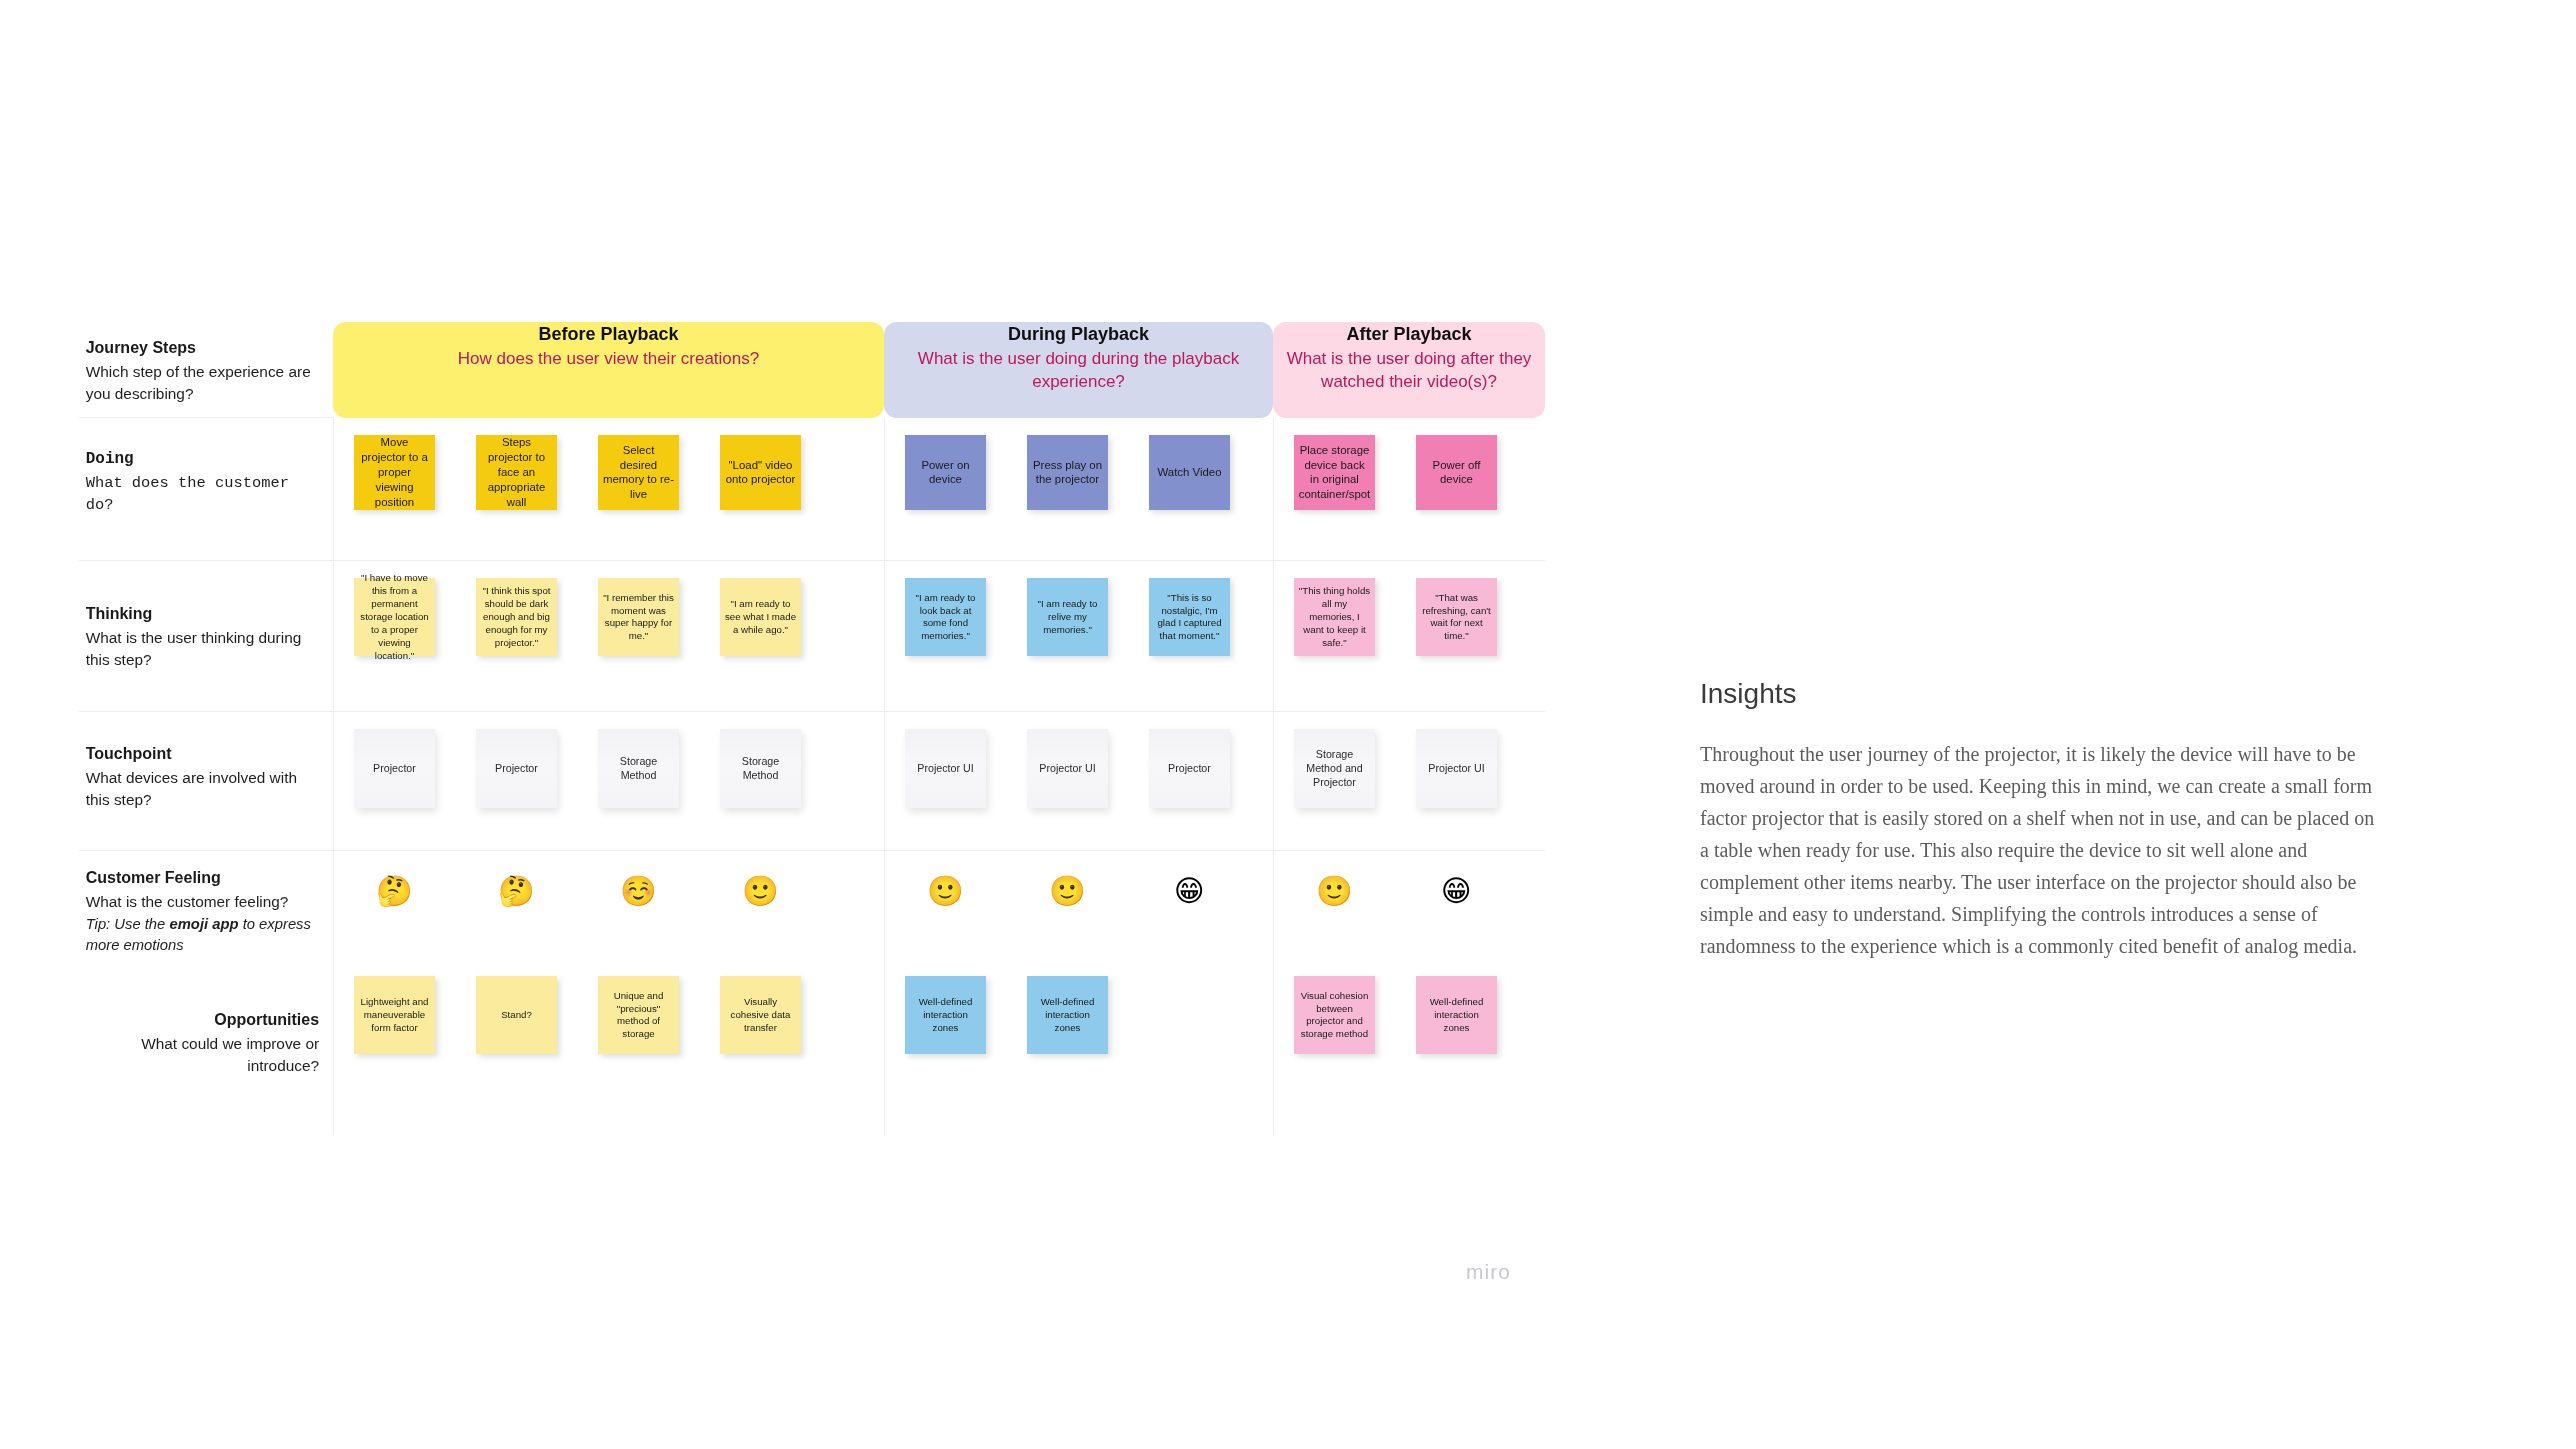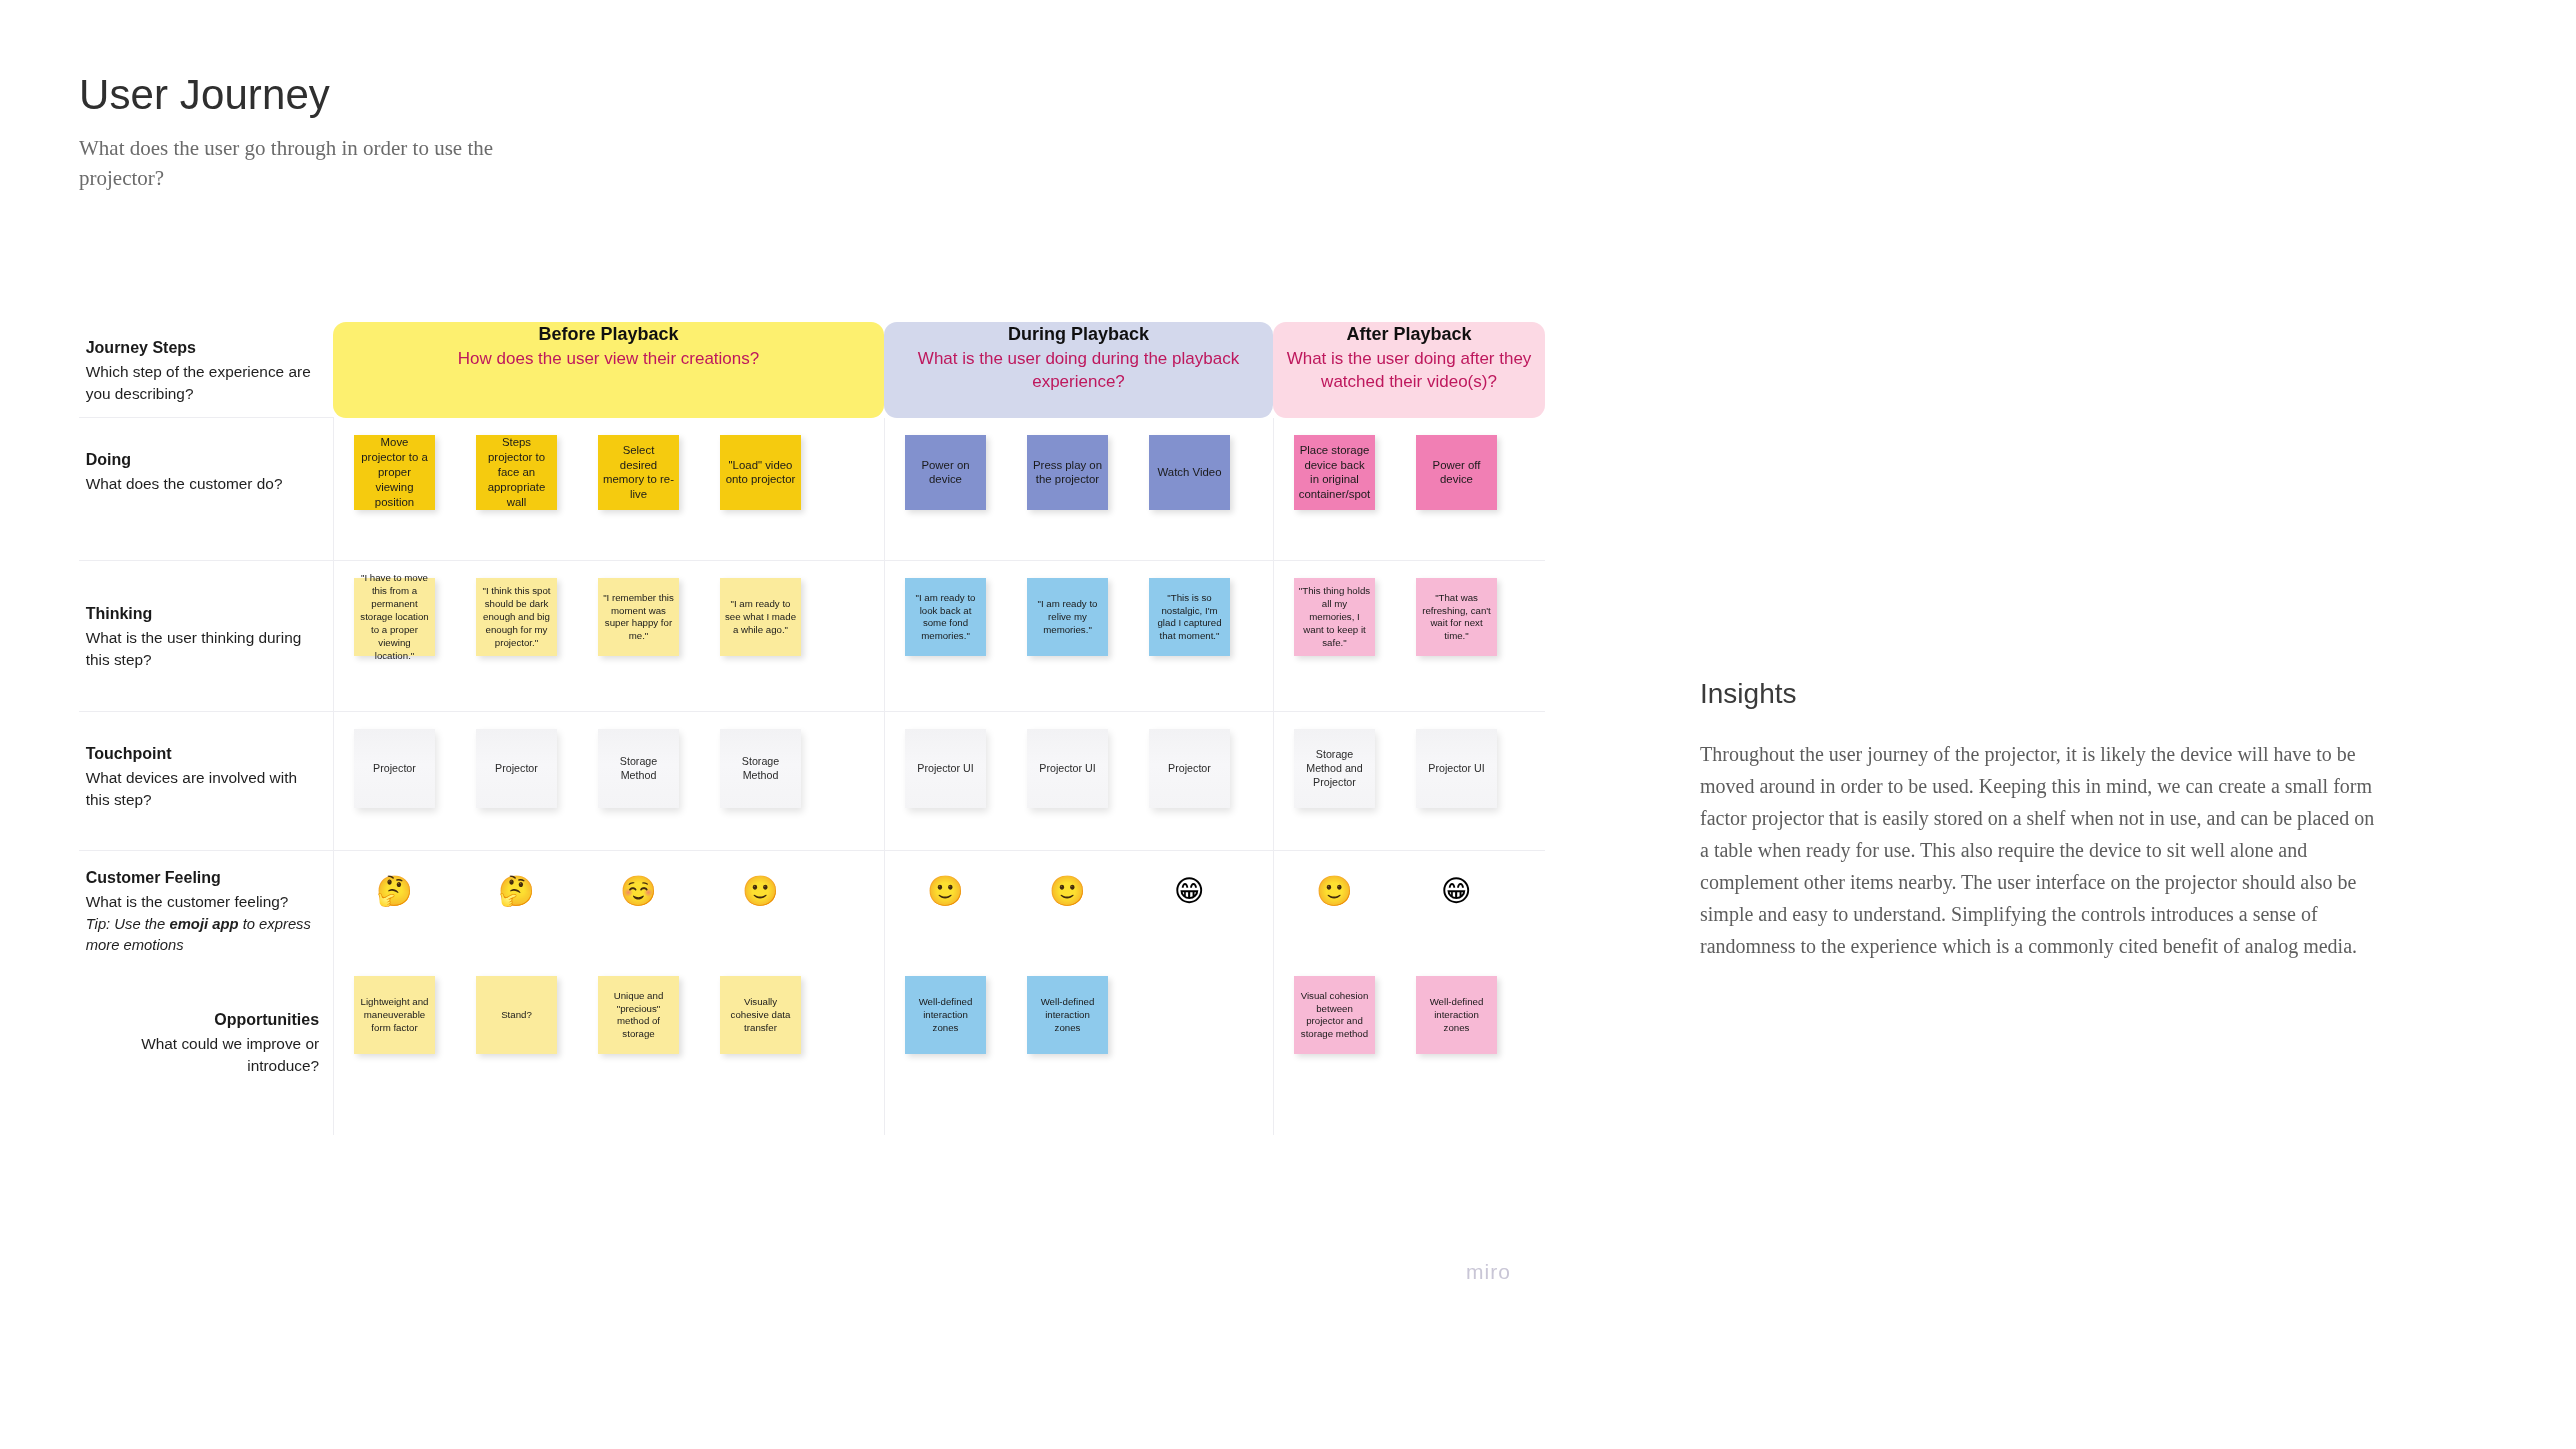--- a/index.html
+++ b/index.html
@@ -209,24 +209,20 @@
     line-height: 1.60;
     color: #5d5d5d;
     margin: 0;
   }
 </style>
 </head>
 <body>
 
 <div id="board">
 
-  <div class="title-block">
-    <h1 class="page-title">User Journey</h1>
-    <p class="page-subtitle">What does the user go through in order to use the projector?</p>
-  </div>
 
   <table class="jm-table">
     <colgroup>
       <col class="col-label">
         <col class="col-before">
         <col class="col-during">
         <col class="col-after">
     </colgroup>
 
     <tbody>
@@ -246,21 +242,21 @@
         <div class="phase-q">What is the user doing during the playback experience?</div>
       </td>
       <td class="phase phase-after">
         <div class="phase-title">After Playback</div>
         <div class="phase-q">What is the user doing after they watched their video(s)?</div>
       </td>
     </tr>
 
     <tr>
       <td class="lbl rowline" style="height:142px;position:relative;">
-        <div class="lbl-inner" style="top:31px;">
+        <div class="lbl-inner" style="top:31px;font-family:Liberation Mono, monospace;">
           <div class="lbl-title">Doing</div>
           <div class="lbl-sub">What does the customer do?</div>
         </div>
       </td>
       <td class="rowline vline-l">
         <div class="noterow">
           <div class="notecell">
                 <div class="note note-doing">
                   <span>Move projector to a proper viewing position</span>
                 </div>

